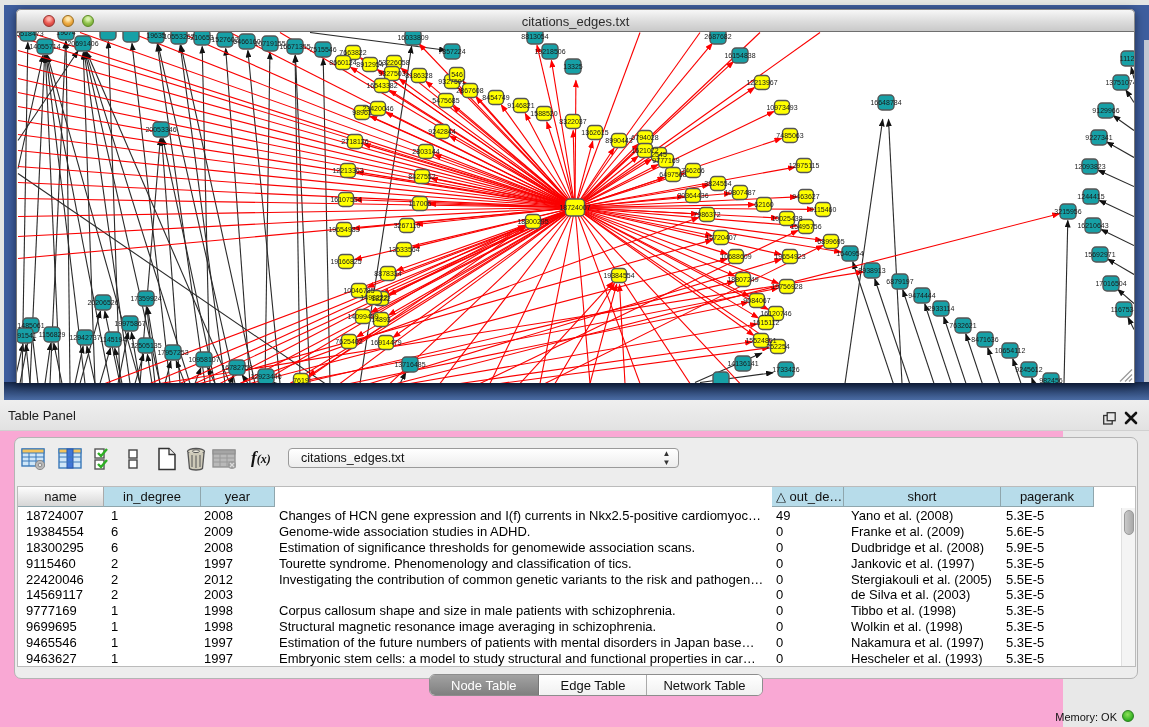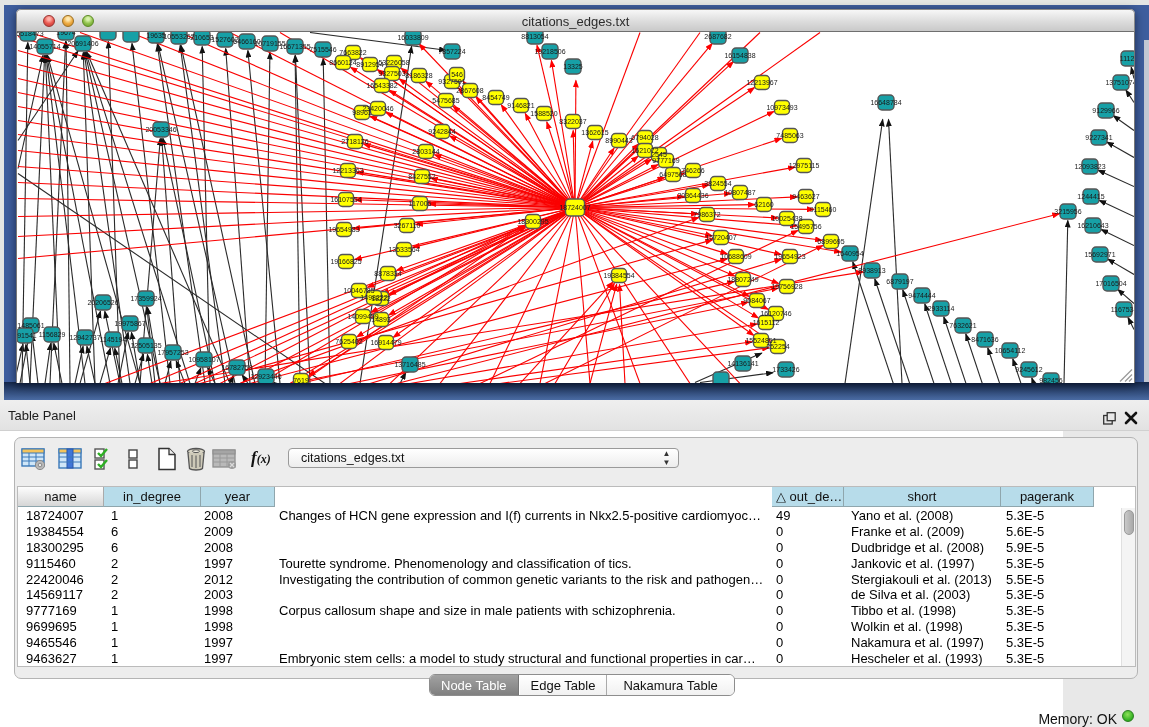--- a/index.html
+++ b/index.html
@@ -10,21 +10,21 @@
 #belowwin{position:absolute;left:4px;top:382px;width:1145px;height:18px;background:linear-gradient(#14274a,#4a6ba3)}
 #win{position:absolute;left:16px;top:9px;width:1119px;height:374px;border-radius:5px 5px 0 0;box-shadow:0 2px 10px rgba(0,0,10,0.55);background:#fff}
 #titlebar{position:absolute;left:0;top:0;width:1119px;height:23px;border-radius:5px 5px 0 0;background:linear-gradient(#f7f7f7,#dcdcdc 55%,#c9c9c9);border:1px solid #8a8a8a;border-bottom:1px solid #6f6f6f}
 #titlebar .t{position:absolute;left:0;right:0;top:4px;text-align:center;font-size:13px;color:#2c2c2c}
 .tl{position:absolute;top:5px;width:12px;height:12px;border-radius:50%}
 #tlr{left:26px;background:radial-gradient(circle at 50% 30%,#ffb0a8 15%,#e8564e 55%,#c03b35);border:1px solid #983230}
 #tly{left:45px;background:radial-gradient(circle at 50% 30%,#ffe9b0 15%,#eca93f 55%,#c98222);border:1px solid #9a6d20}
 #tlg{left:65px;background:radial-gradient(circle at 50% 30%,#d8f2ab 15%,#8ec04a 55%,#649b28);border:1px solid #5c8a25}
 #canvaswrap{position:absolute;left:0px;top:23px;width:1119px;height:351px;background:#fff;border-left:1px solid #777;border-right:1px solid #777}
 
-#tablepanel{position:absolute;left:0;top:400px;width:1063px;height:327px;background:#ffffff}
+#tablepanel{position:absolute;left:0;top:400px;width:1063px;height:327px;background:#f9a8d4}
 #tphead{position:absolute;left:0;top:0;width:1149px;height:31px;background:linear-gradient(#efefef,#e2e2e2);border-bottom:1px solid #d0d0d0}
 #tphead .t{position:absolute;left:8px;top:8px;font-size:13px;color:#1d1d1d}
 #tpfloat{position:absolute;left:1103px;top:12px;width:13px;height:13px}
 #tpclose{position:absolute;left:1124px;top:11px;width:14px;height:14px}
 #innerpanel{position:absolute;left:14px;top:37px;width:1124px;height:242px;background:#ededed;border:1px solid #b4b4b4;border-radius:7px}
 #toolbar{position:absolute;left:4px;top:8px;width:1100px;height:32px}
 .tbi{position:absolute;top:1px}
 #combo{position:absolute;left:269px;top:2px;width:391px;height:20px;border:1px solid #9a9a9a;border-radius:4px;background:linear-gradient(#ffffff,#ededed);font-size:12.5px;color:#111;line-height:19px;padding-left:12px}
 #combo .arr{position:absolute;right:6px;top:0px;width:11px;height:20px;font-size:8px;line-height:9px;color:#333;text-align:center}
 #tablewrap{position:absolute;left:2px;top:48px;width:1119px;height:181px;background:#fff;border:1px solid #bbb;overflow:hidden}
@@ -43,25 +43,25 @@
 .c0{left:8px;width:78px}
 .c1{left:93px;width:88px}
 .c2{left:186px;width:70px}
 .c3{left:261px;width:492px}
 .c4{left:758px;width:66px}
 .c5{left:833px;width:150px}
 .c6{left:988px;width:80px}
 #vscroll{position:absolute;left:1103px;top:21px;width:14px;height:159px;background:#f4f4f4;border-left:1px solid #e0e0e0}
 #vthumb{position:absolute;left:2px;top:2px;width:10px;height:25px;border-radius:5px;background:linear-gradient(90deg,#c9c9c9,#a9a9a9);border:1px solid #999}
 #tabs{position:absolute;left:414px;top:236px;height:22px;display:flex;border:1px solid #8d8d8d;border-radius:6px;overflow:hidden;background:#fff}
-#tabs div{height:22px;line-height:21px;font-size:13px;padding:0 11px;color:#111;background:linear-gradient(#ffffff,#efefef)}
+#tabs div{height:22px;line-height:21px;font-size:13px;padding:0 21px;color:#111;background:linear-gradient(#ffffff,#efefef)}
 #tabs .sel{background:linear-gradient(#a2a2a2,#7c7c7c);color:#fff;border-right:1px solid #777}
 #tabs .mid{border-right:1px solid #aaa;border-left:1px solid #fff}
 #status{position:absolute;left:0;top:305px;width:1149px;height:22px}
-#status .m{position:absolute;right:32px;top:6px;font-size:14px;color:#111}
+#status .m{position:absolute;right:32px;top:6px;font-size:11px;color:#111}
 #status .led{position:absolute;right:15px;top:5px;width:12px;height:12px;border-radius:50%;background:radial-gradient(circle at 45% 35%,#8ee05a,#35b324 65%,#1d8f12);border:1px solid #2a7d1e}
 </style></head>
 <body>
 <div id="app">
   <div id="netbg">
     <div class="topstrip"></div>
       <div class="leftstrip"></div>
       <div class="rightstrip"></div>
     <div id="belowwin"></div>
     <div id="win">
@@ -653,48 +653,50 @@
               <span class="c2">2008</span>
               <span class="c3">Changes of HCN gene expression and I(f) currents in Nkx2.5-positive cardiomyoc…</span>
               <span class="c4">49</span>
               <span class="c5">Yano et al. (2008)</span>
               <span class="c6">5.3E-5</span>
             </div>
 <div class="tr">
               <span class="c0">19384554</span>
               <span class="c1">6</span>
               <span class="c2">2009</span>
+              <span class="c3">Genome-wide association studies in ADHD.</span>
               <span class="c4">0</span>
               <span class="c5">Franke et al. (2009)</span>
               <span class="c6">5.6E-5</span>
             </div>
 <div class="tr">
               <span class="c0">18300295</span>
               <span class="c1">6</span>
               <span class="c2">2008</span>
+              <span class="c3">Estimation of significance thresholds for genomewide association scans.</span>
               <span class="c4">0</span>
               <span class="c5">Dudbridge et al. (2008)</span>
               <span class="c6">5.9E-5</span>
             </div>
 <div class="tr">
               <span class="c0">9115460</span>
               <span class="c1">2</span>
               <span class="c2">1997</span>
               <span class="c3">Tourette syndrome. Phenomenology and classification of tics.</span>
               <span class="c4">0</span>
               <span class="c5">Jankovic et al. (1997)</span>
               <span class="c6">5.3E-5</span>
             </div>
 <div class="tr">
               <span class="c0">22420046</span>
               <span class="c1">2</span>
               <span class="c2">2012</span>
               <span class="c3">Investigating the contribution of common genetic variants to the risk and pathogen…</span>
               <span class="c4">0</span>
-              <span class="c5">Stergiakouli et al. (2013)</span>
+              <span class="c5">Stergiakouli et al. (2005)</span>
               <span class="c6">5.5E-5</span>
             </div>
 <div class="tr">
               <span class="c0">14569117</span>
               <span class="c1">2</span>
               <span class="c2">2003</span>
               <span class="c4">0</span>
               <span class="c5">de Silva et al. (2003)</span>
               <span class="c6">5.3E-5</span>
             </div>
@@ -704,28 +706,30 @@
               <span class="c2">1998</span>
               <span class="c3">Corpus callosum shape and size in male patients with schizophrenia.</span>
               <span class="c4">0</span>
               <span class="c5">Tibbo et al. (1998)</span>
               <span class="c6">5.3E-5</span>
             </div>
 <div class="tr">
               <span class="c0">9699695</span>
               <span class="c1">1</span>
               <span class="c2">1998</span>
+              <span class="c3">Structural magnetic resonance image averaging in schizophrenia.</span>
               <span class="c4">0</span>
               <span class="c5">Wolkin et al. (1998)</span>
               <span class="c6">5.3E-5</span>
             </div>
 <div class="tr">
               <span class="c0">9465546</span>
               <span class="c1">1</span>
               <span class="c2">1997</span>
+              <span class="c3">Estimation of the future numbers of patients with mental disorders in Japan base…</span>
               <span class="c4">0</span>
               <span class="c5">Nakamura et al. (1997)</span>
               <span class="c6">5.3E-5</span>
             </div>
 <div class="tr">
               <span class="c0">9463627</span>
               <span class="c1">1</span>
               <span class="c2">1997</span>
               <span class="c3">Embryonic stem cells: a model to study structural and functional properties in car…</span>
               <span class="c4">0</span>
@@ -733,21 +737,21 @@
               <span class="c6">5.3E-5</span>
             </div>
         </div>
         <div id="vscroll">
             <div id="vthumb"></div>
           </div>
       </div>
       <div id="tabs">
         <div class="sel">Node Table</div>
           <div class="mid">Edge Table</div>
-          <div style="padding:0 16px">Nakamura Table</div>
+          <div style="padding:0 16px">Network Table</div>
       </div>
     </div>
     <div id="status">
         <span class="m">Memory: OK</span>
         <span class="led"></span>
       </div>
   </div>
 </div>
 
 </body></html>

